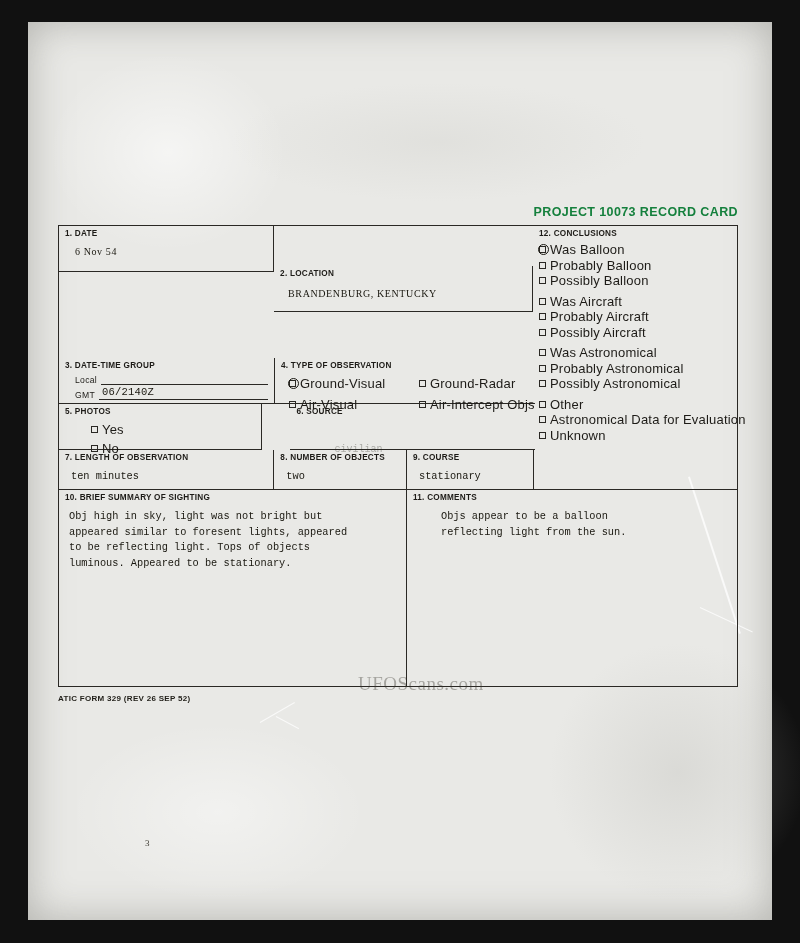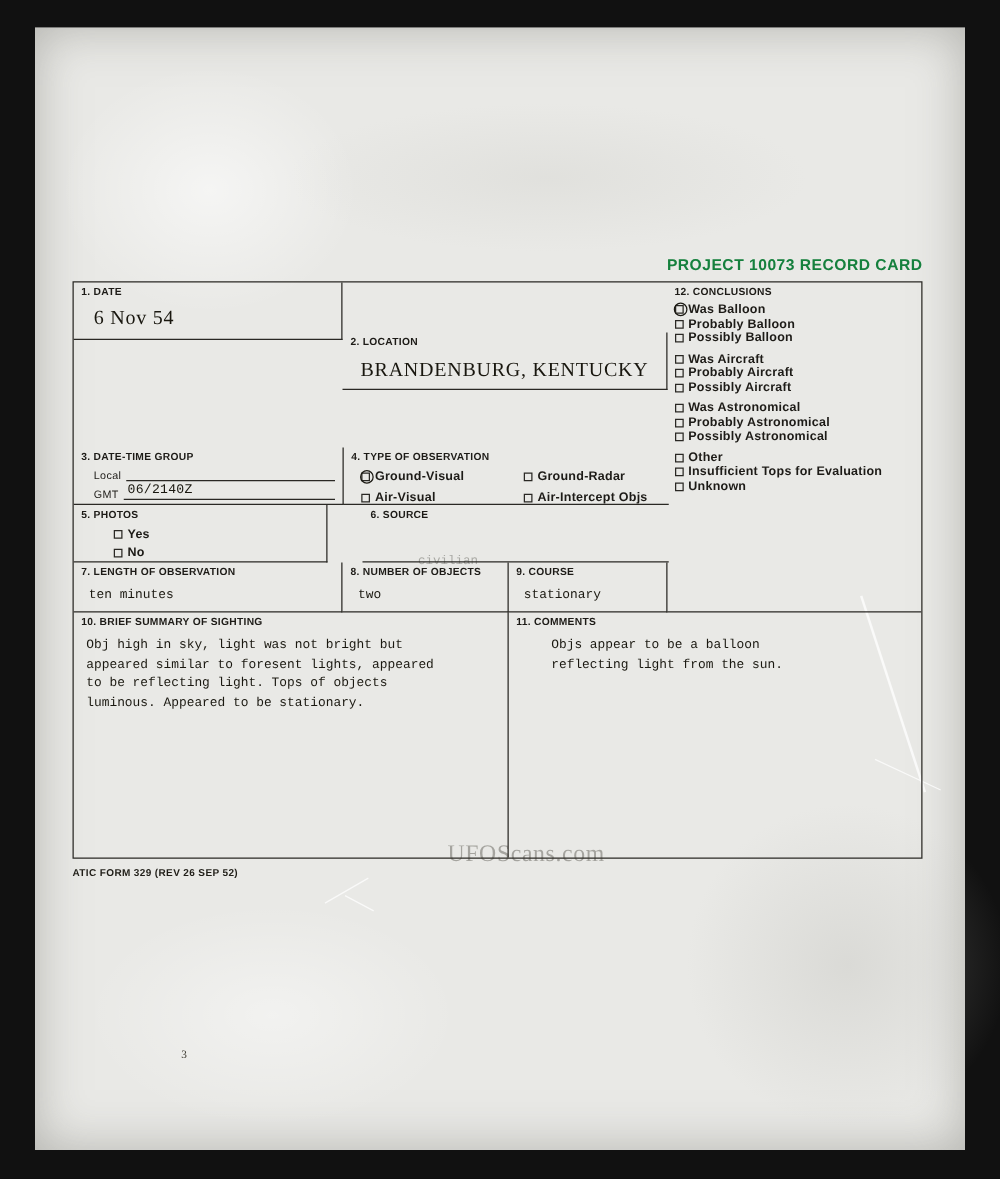--- a/index.html
+++ b/index.html
@@ -89,21 +89,21 @@
   }
   .val {
     font-family: "Liberation Mono", monospace;
     font-size: 10.5px;
     color: #19170f;
     letter-spacing: 0.2px;
     white-space: pre;
   }
   .val.hand {
     font-family: "Liberation Serif", serif;
-    font-size: 16px;
+    font-size: 10px;
     letter-spacing: 0.6px;
   }
 
   
   .col-left   { width: 216px; }
   .col-mid    { width: 260px; }
 
   
   #c-date      { height: 46px; }
   #c-location  { height: 46px; margin-top: 40px; }
@@ -158,21 +158,21 @@
     position: relative;
   }
   .box.marked::after {
     content: "";
     position: absolute;
     left: -2px; top: -3px;
     width: 9px; height: 9px;
     border: 1.2px solid #1b1913;
     border-radius: 50%;
   }
-  .chk-txt { font-size: 10px; letter-spacing: 0.2px; color: #1d1b17; white-space: nowrap; font-weight: bold; }
+  .chk-txt { font-size: 13px; letter-spacing: 0.2px; color: #1d1b17; white-space: nowrap; }
 
   #type-grid {
     margin-top: 6px;
     margin-left: 8px;
     display: grid;
     grid-template-columns: 130px 1fr;
     row-gap: 6px;
   }
 
   #photos-list { margin-top: 6px; margin-left: 26px; }
@@ -315,21 +315,21 @@
                 <span class="box"></span>
                 <span class="chk-txt">Possibly Astronomical</span>
               </div>
             <div class="group-gap"></div>
             <div class="chk-row">
                 <span class="box"></span>
                 <span class="chk-txt">Other</span>
               </div>
             <div class="chk-row">
                 <span class="box"></span>
-                <span class="chk-txt">Insufficient Tops for Evaluation</span>
+                <span class="chk-txt">Astronomical Data for Evaluation</span>
               </div>
             <div class="chk-row">
                 <span class="box"></span>
                 <span class="chk-txt">Unknown</span>
               </div>
           </div>
         </div>
       </div>
 
       <div class="row" style="width:476px;">

